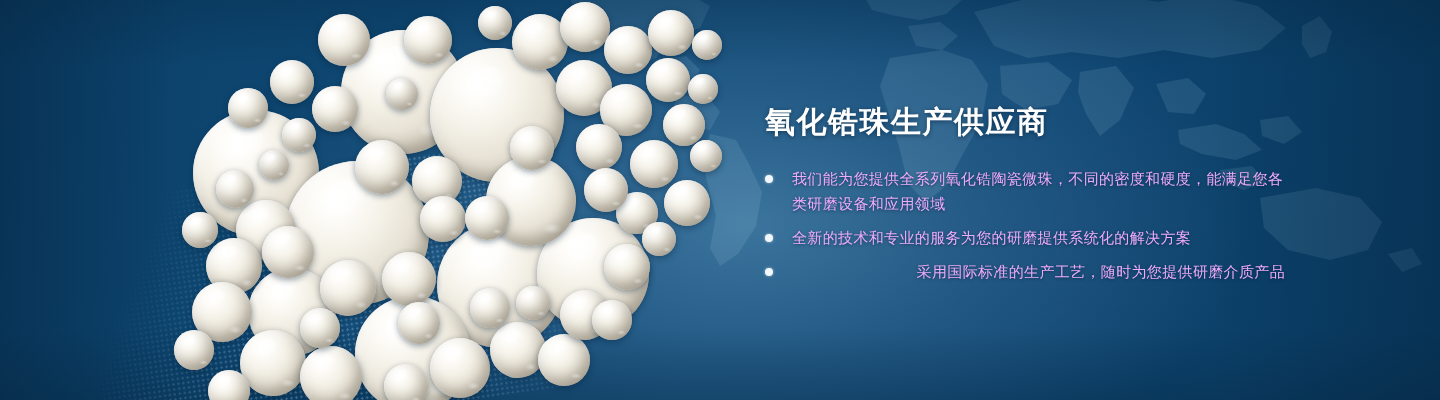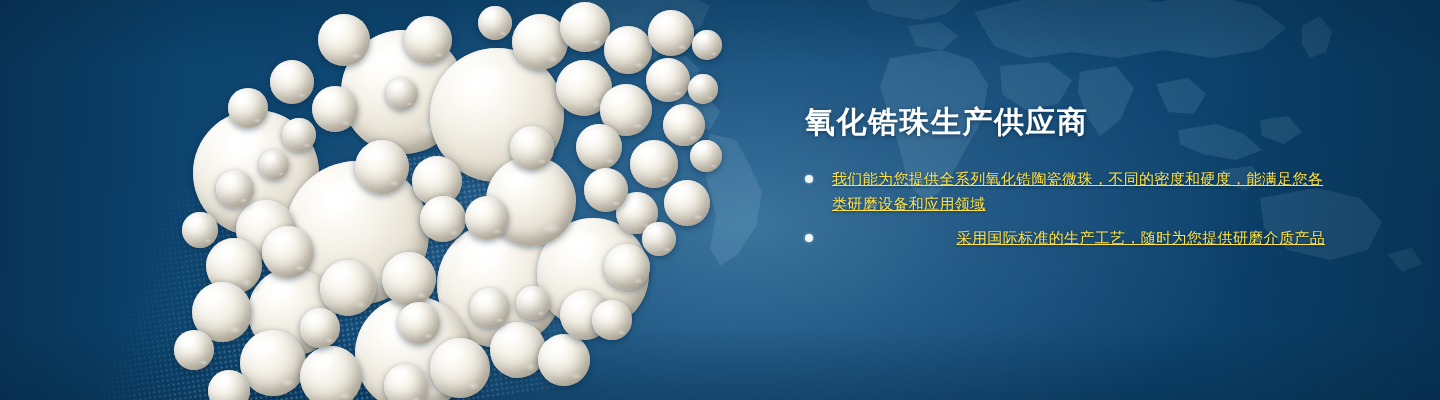--- a/index.html
+++ b/index.html
@@ -106,21 +106,20 @@
     width:22%; height:13%;
     border-radius:50%;
     background:radial-gradient(ellipse at 50% 50%, rgba(255,255,255,0.40) 0%, rgba(255,255,255,0) 72%);
   }
 
   
   #copy{
     position:absolute;
     left:765px; top:104px;
     width:520px;
-    margin-left:40px;
   }
   #headline{
     font-size:30px;
     font-weight:700;
     color:#ffffff;
     letter-spacing:1.5px;
     line-height:1.2;
     text-shadow:0 1px 4px rgba(3,26,48,0.60);
     white-space:nowrap;
   }
@@ -128,24 +127,23 @@
     margin-top:26px;
     list-style:none;
   }
   .bullet{
     position:relative;
     display:block;
     padding-left:27px;
     margin-bottom:9px;
     font-size:15px;
     line-height:25px;
-    color:#fde047;
+    color:#f0abfc;
     letter-spacing:0.35px;
     text-shadow:0 1px 3px rgba(3,26,48,0.55);
-    text-decoration:underline;
   }
   .bullet:last-child{ margin-bottom:0;text-align:right; }
   .bullet-dot{
     position:absolute;
     left:0; top:9px;
     width:8px; height:8px;
     border-radius:50%;
     background:#f2f7fb;
     box-shadow:0 0 3px rgba(255,255,255,0.55);
   }
@@ -268,18 +266,22 @@
   <div id="copy">
     <h1 id="headline">氧化锆珠生产供应商</h1>
 
     <ul id="bullets">
       <li class="bullet">
         <span class="bullet-dot"></span>
         <span class="bullet-text">我们能为您提供全系列氧化锆陶瓷微珠，不同的密度和硬度，能满足您各类研磨设备和应用领域</span>
       </li>
       <li class="bullet">
         <span class="bullet-dot"></span>
+        <span class="bullet-text">全新的技术和专业的服务为您的研磨提供系统化的解决方案</span>
+      </li>
+      <li class="bullet">
+        <span class="bullet-dot"></span>
         <span class="bullet-text">采用国际标准的生产工艺，随时为您提供研磨介质产品</span>
       </li>
     </ul>
   </div>
 
 </div>
 
 </body></html>

